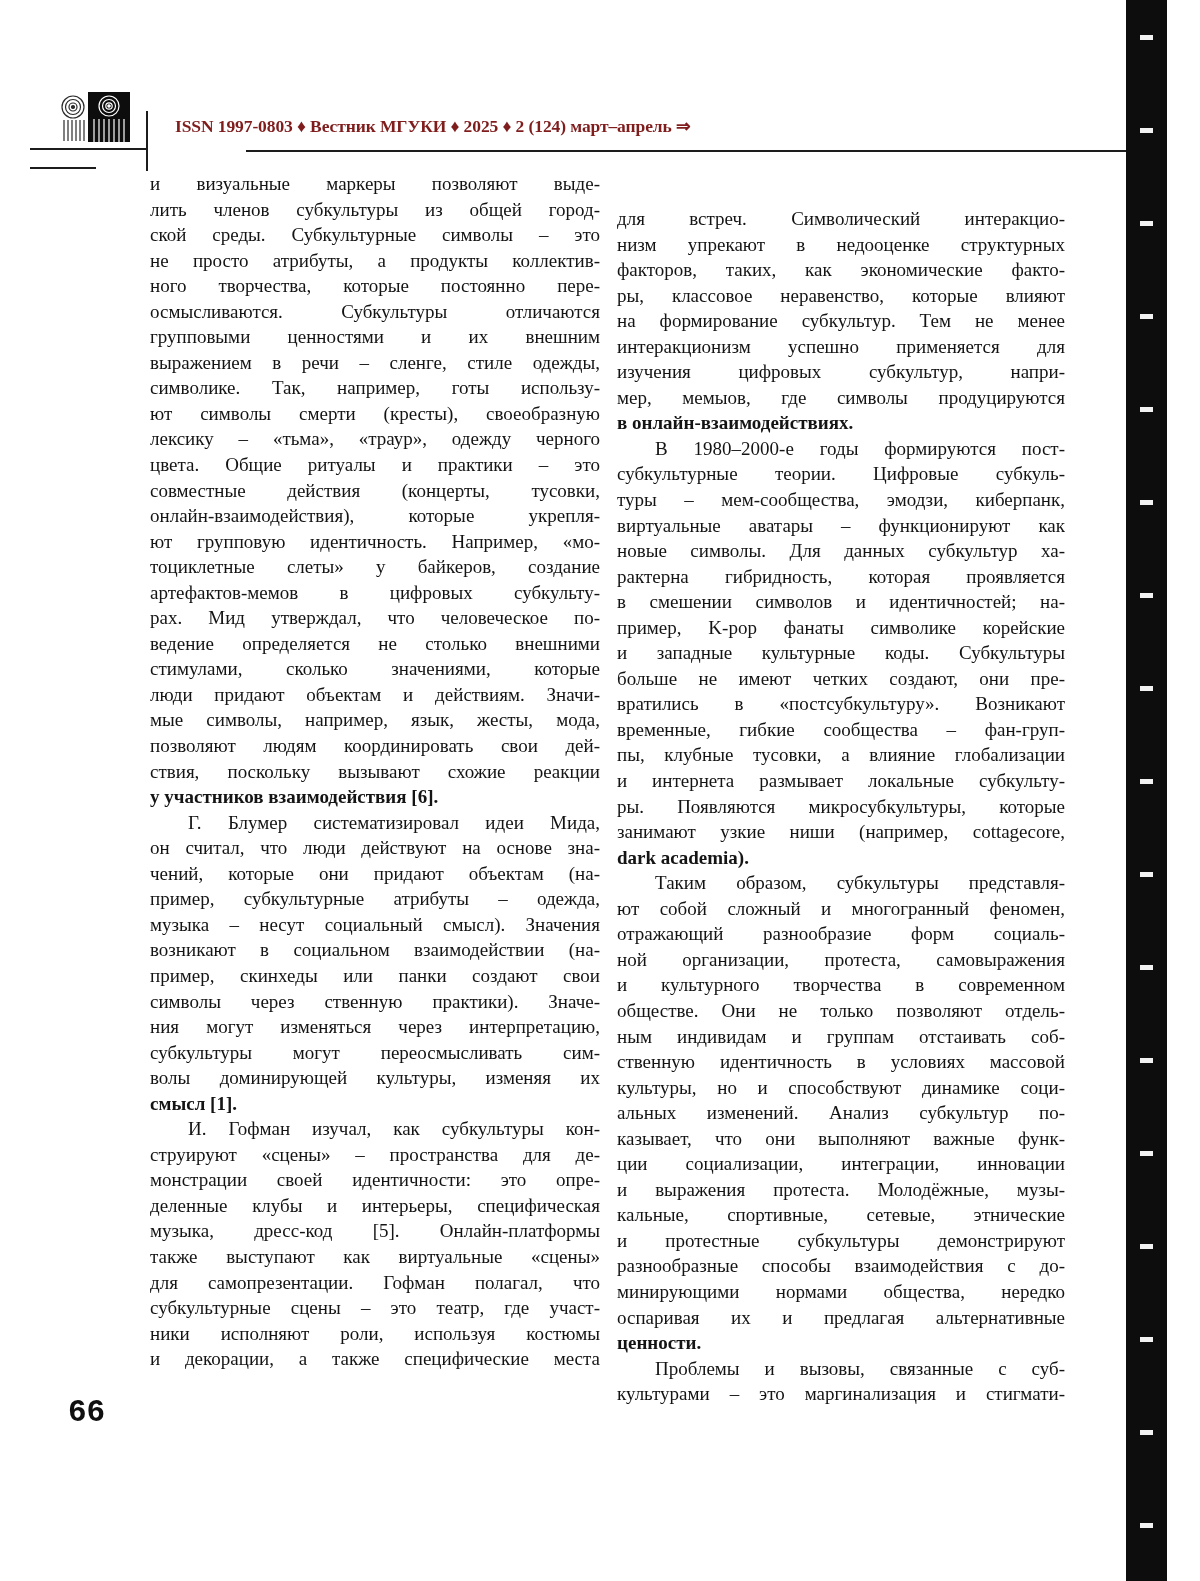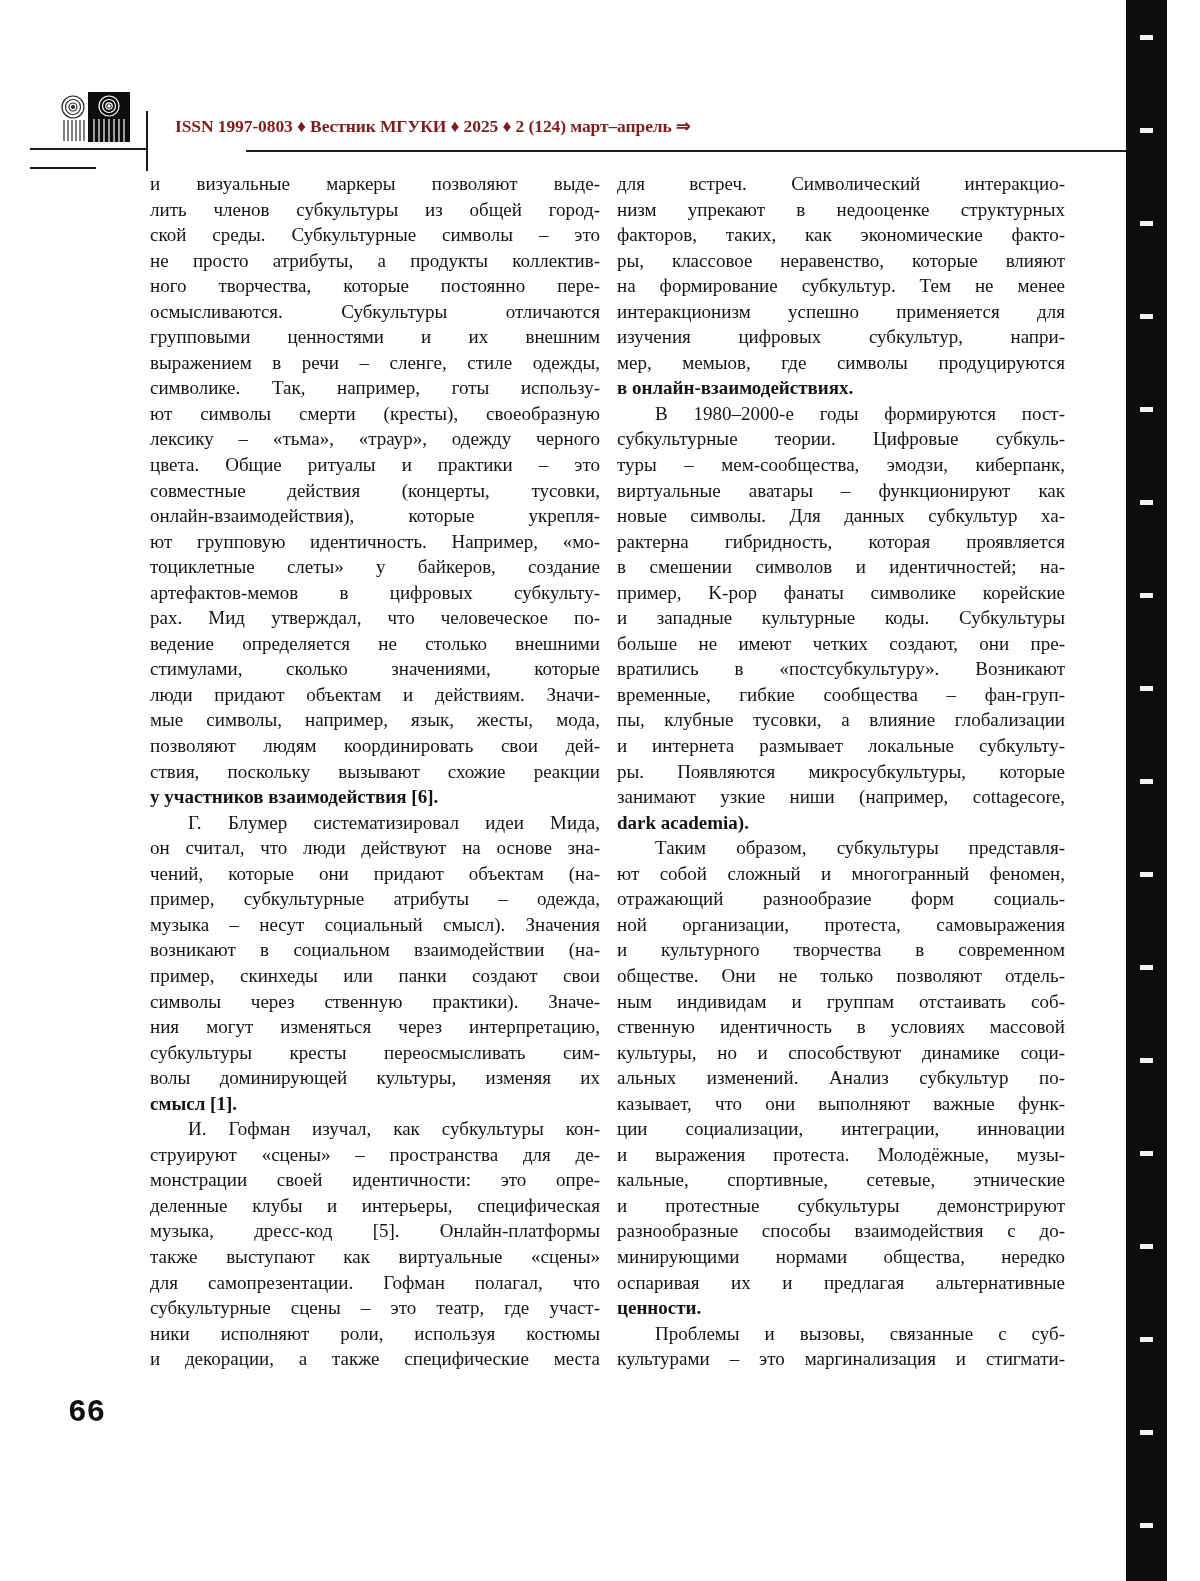--- a/index.html
+++ b/index.html
@@ -28,21 +28,21 @@
     color:#7f1d1d;white-space:nowrap;
   }
   .header-rule{position:absolute;left:246px;top:150px;width:882px;height:2px;background:#1c1c1c;}
 
   
   .column{
     position:absolute;top:171px;
     font-size:19px;
   }
   .column.left{left:130px;width:450px;margin-left:20px;}
-  .column.right{left:617px;width:448px;}
+  .column.right{left:617px;width:448px;margin-top:35px;}
   .line{
     height:25.55px;line-height:25.55px;
     text-align:justify;text-align-last:justify;
     text-justify:inter-word;
     overflow:hidden;white-space:normal;
   }
   .line.para-end{text-align-last:left;font-weight:bold;}
   .line.indent{text-indent:38px;}
 
   
@@ -137,21 +137,21 @@
       <div class="line para-end">у участников взаимодействия [6].</div>
       <div class="line indent">Г. Блумер систематизировал идеи Мида,</div>
       <div class="line">он считал, что люди действуют на основе зна-</div>
       <div class="line">чений, которые они придают объектам (на-</div>
       <div class="line">пример, субкультурные атрибуты – одежда,</div>
       <div class="line">музыка – несут социальный смысл). Значения</div>
       <div class="line">возникают в социальном взаимодействии (на-</div>
       <div class="line">пример, скинхеды или панки создают свои</div>
       <div class="line">символы через ственную практики). Значе-</div>
       <div class="line">ния могут изменяться через интерпретацию,</div>
-      <div class="line">субкультуры кресты переосмысливать сим-</div>
+      <div class="line">субкультуры могут переосмысливать сим-</div>
       <div class="line">волы доминирующей культуры, изменяя их</div>
       <div class="line para-end">смысл [1].</div>
       <div class="line indent">И. Гофман изучал, как субкультуры кон-</div>
       <div class="line">струируют «сцены» – пространства для де-</div>
       <div class="line">монстрации своей идентичности: это опре-</div>
       <div class="line">деленные клубы и интерьеры, специфическая</div>
       <div class="line">музыка, дресс-код [5]. Онлайн-платформы</div>
       <div class="line">также выступают как виртуальные «сцены»</div>
       <div class="line">для самопрезентации. Гофман полагал, что</div>
       <div class="line">субкультурные сцены – это театр, где участ-</div>

